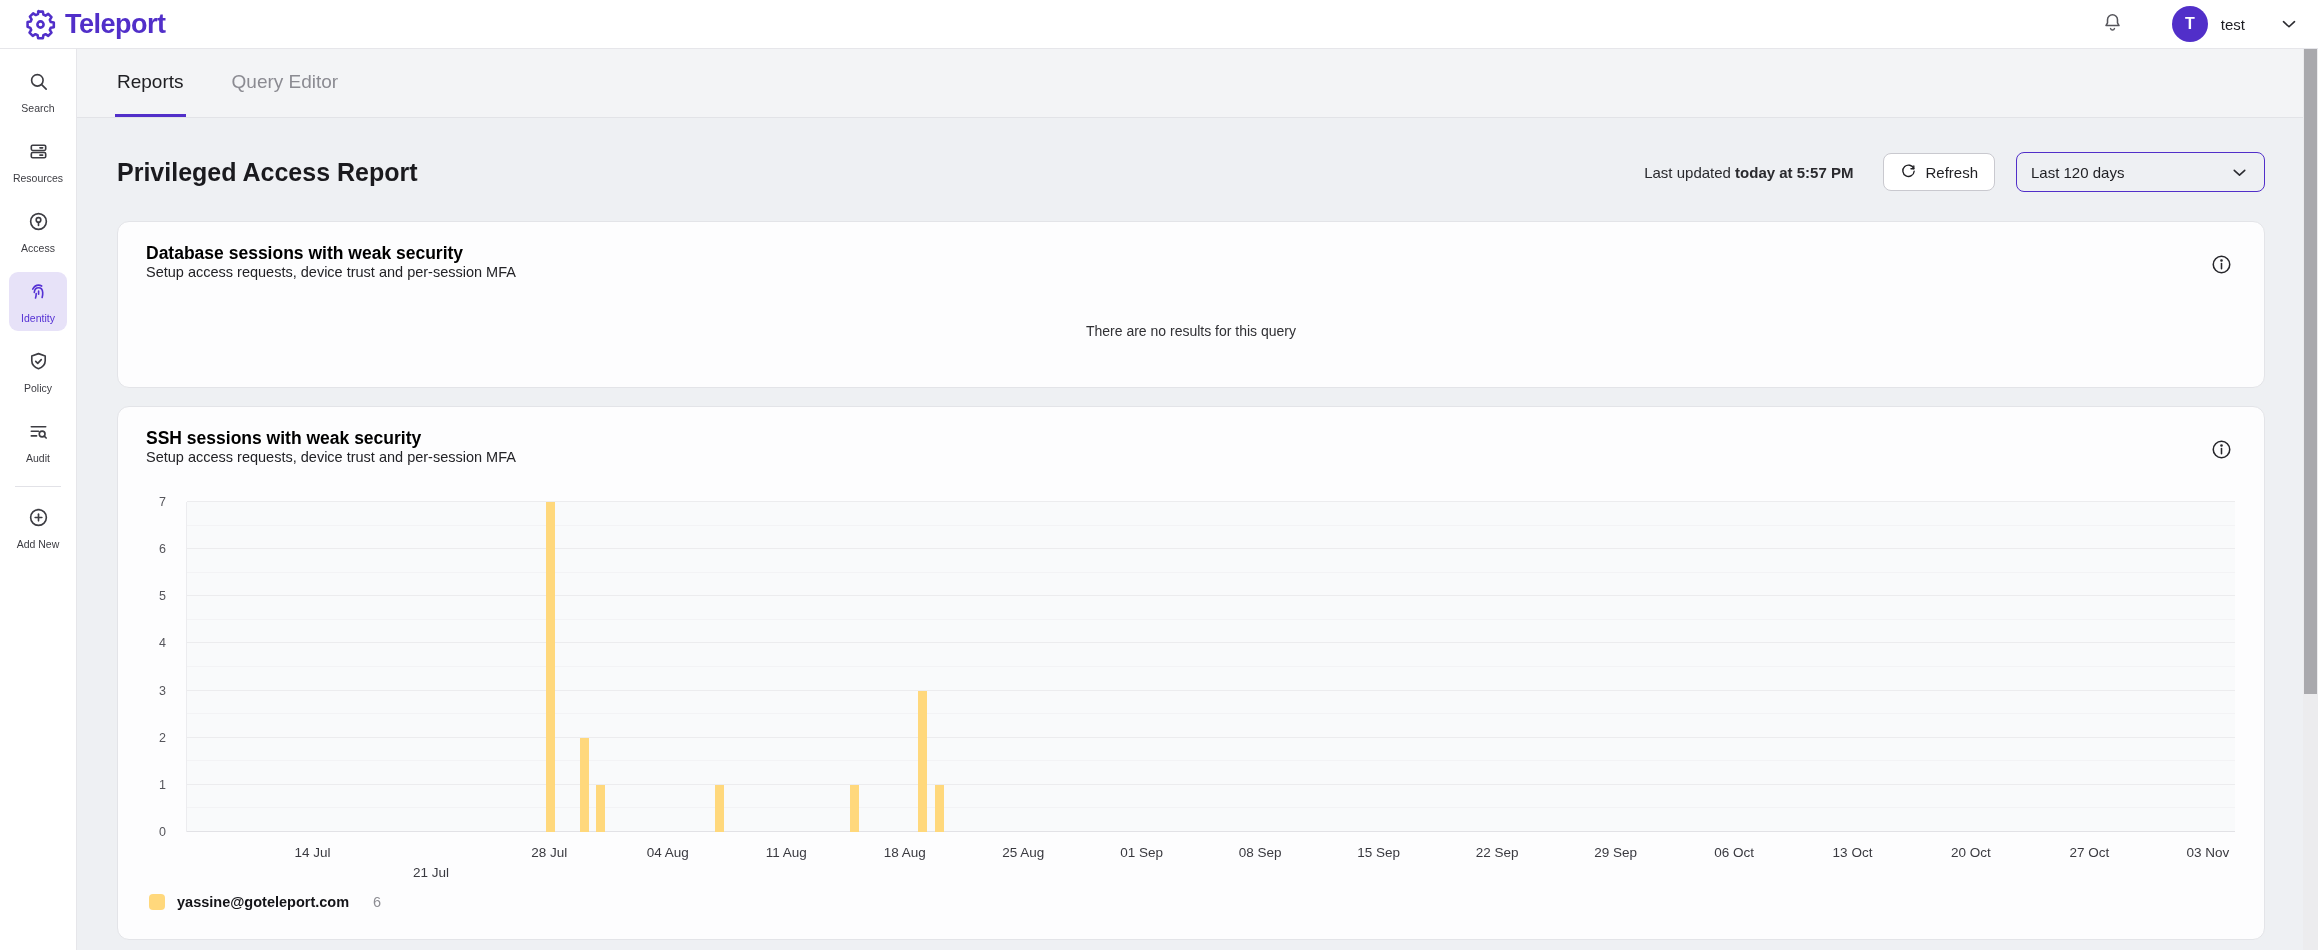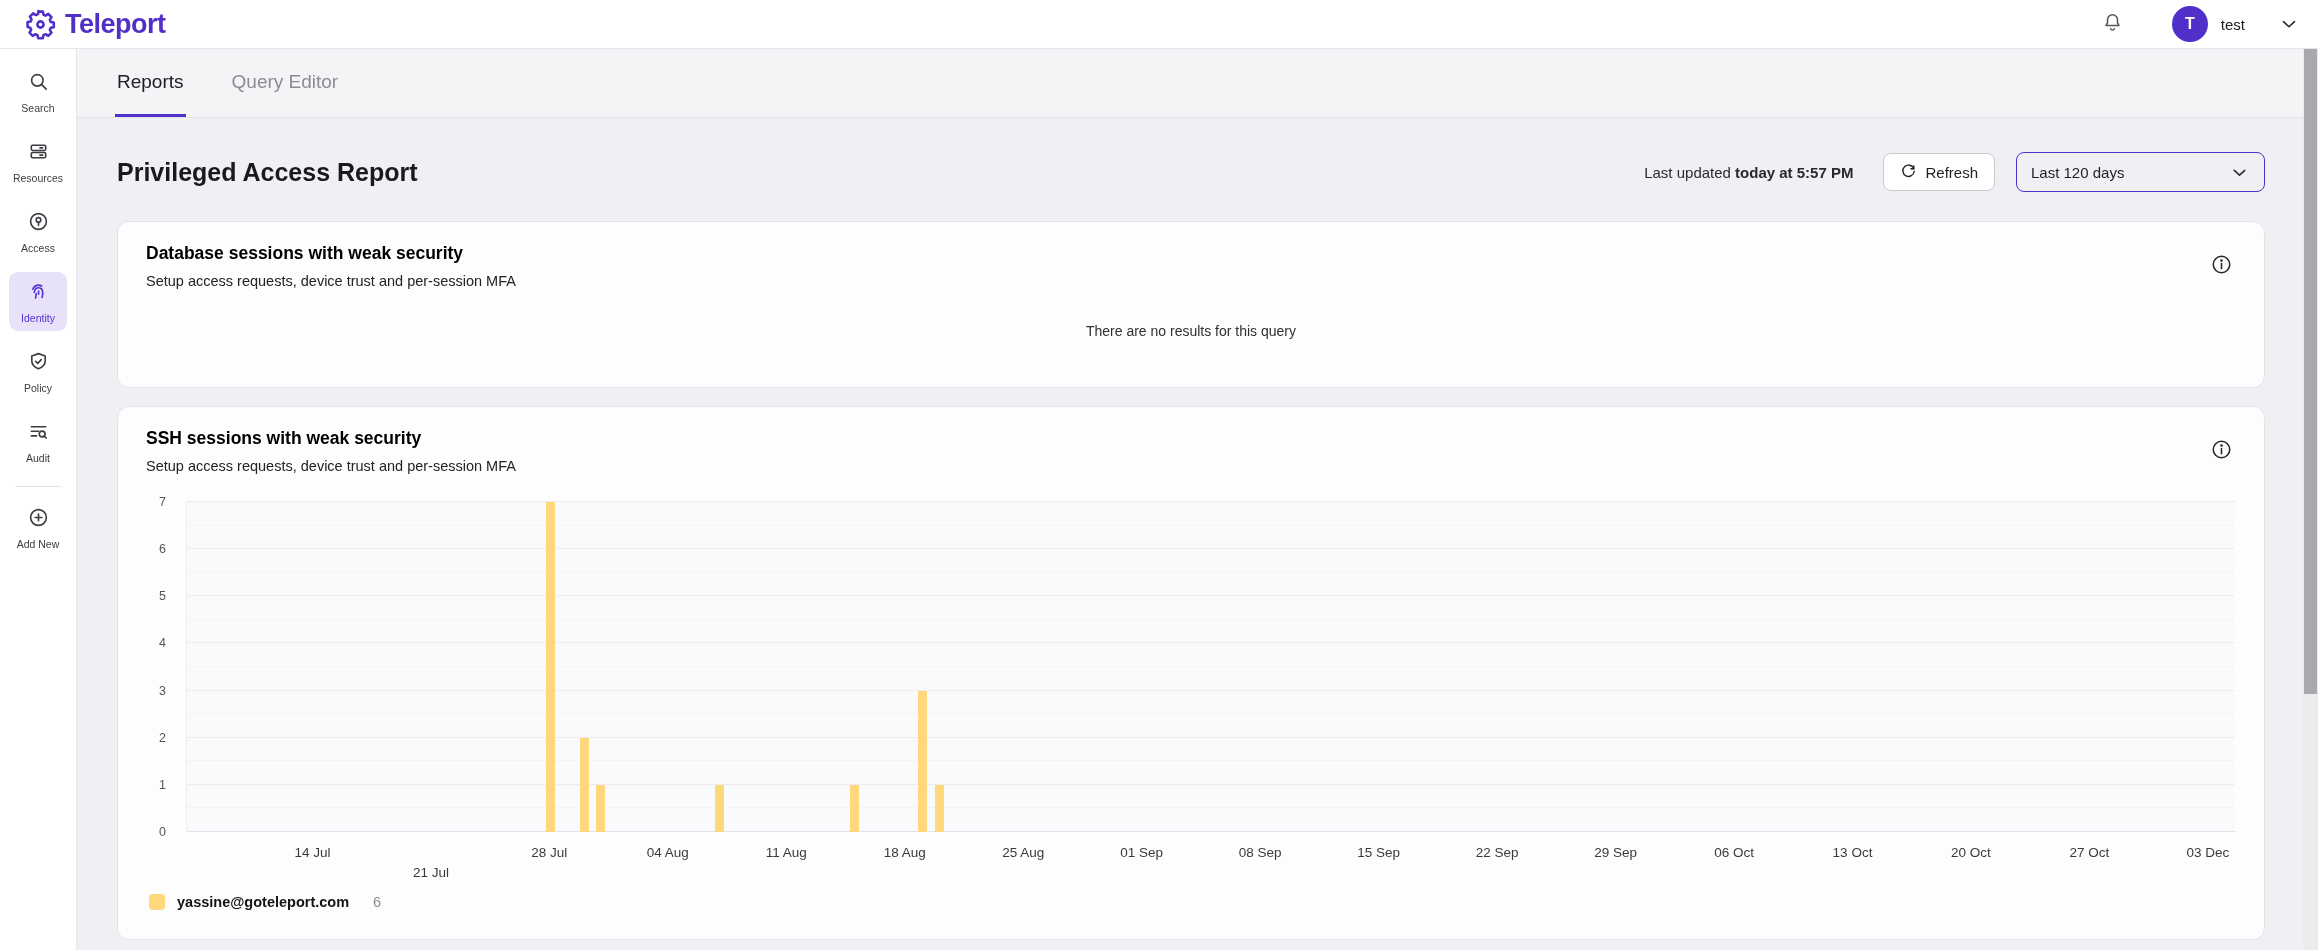--- a/index.html
+++ b/index.html
@@ -58,21 +58,21 @@
   .range-select { display:flex; align-items:center; width:249px; height:40px; margin-left:21px; padding:0 14px;
                   border:1.5px solid #512FC9; border-radius:8px; font-size:15px; color:#1f1f23;
                   cursor:pointer; background:transparent; }
   .range-select .sel-chevron { margin-left:auto; display:flex; }
 
   
   .card { position:relative; background:#fdfdfe; border:1px solid #e3e4e8; border-radius:12px; }
   .card-empty { margin-top:29px; height:167px; padding:21px 28px 0; }
   .card-chart { margin-top:18px; height:534px; padding:21px 28px 0; }
   .card-title { font-size:17.5px; font-weight:bold; color:#000000; }
-  .card-subtitle { font-size:14.5px; color:#232327; margin-top:9px; }
+  .card-subtitle { font-size:14.5px; color:#232327; }
   .info-btn { position:absolute; top:31px; right:31px; width:23px; height:23px; cursor:pointer; display:flex; }
   .empty-msg { position:absolute; left:0; right:0; top:101px; text-align:center; font-size:14px; color:#303034; }
 
   
   .chart-plot { position:absolute; left:68px; right:29px; top:95px; height:330px;
                 background:#f9fafb; border-left:1px solid #ececef; }
   .gridline { position:absolute; left:0; right:0; height:1px; background:#ececee; }
   .gridline.half { background:#f3f3f5; }
   .gridline.zero { background:#e2e2e6; }
   .chart-bar { position:absolute; bottom:0; width:9px; background:#FFD87C; }
@@ -304,21 +304,21 @@
             <span style="left: 40.8607%;">25 Aug</span>
             <span style="left: 46.6424%;">01 Sep</span>
             <span style="left: 52.4242%;">08 Sep</span>
             <span style="left: 58.206%;">15 Sep</span>
             <span style="left: 63.9878%;">22 Sep</span>
             <span style="left: 69.7696%;">29 Sep</span>
             <span style="left: 75.5513%;">06 Oct</span>
             <span style="left: 81.3331%;">13 Oct</span>
             <span style="left: 87.1149%;">20 Oct</span>
             <span style="left: 92.8967%;">27 Oct</span>
-            <span style="left: 98.6785%;">03 Dec</span>
+            <span style="left: 98.6785%;">03 Nov</span>
           </div>
 
         <div class="legend">
           <span class="legend-swatch" style="background: rgb(255, 216, 124);"></span>
           <span class="legend-name">yassine@goteleport.com</span>
           <span class="legend-count">6</span>
         </div>
       </section>
 
     </div>

